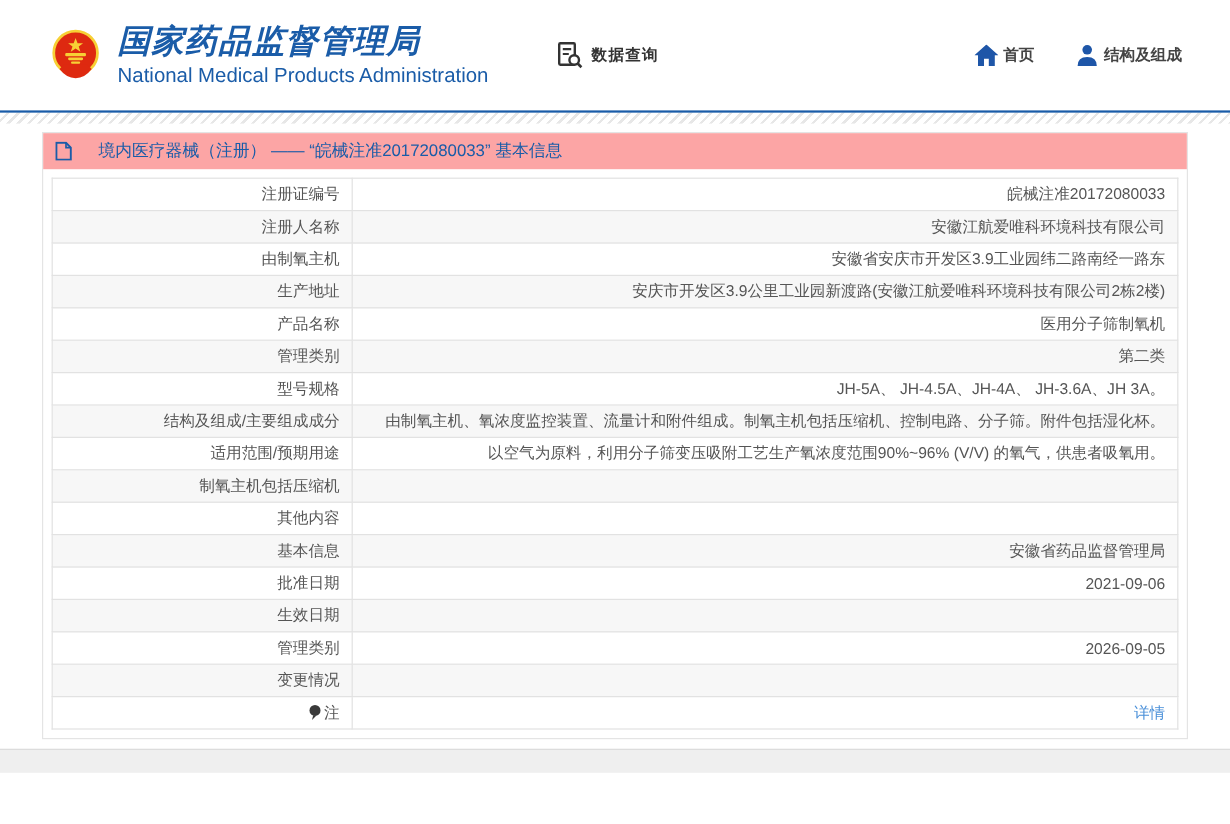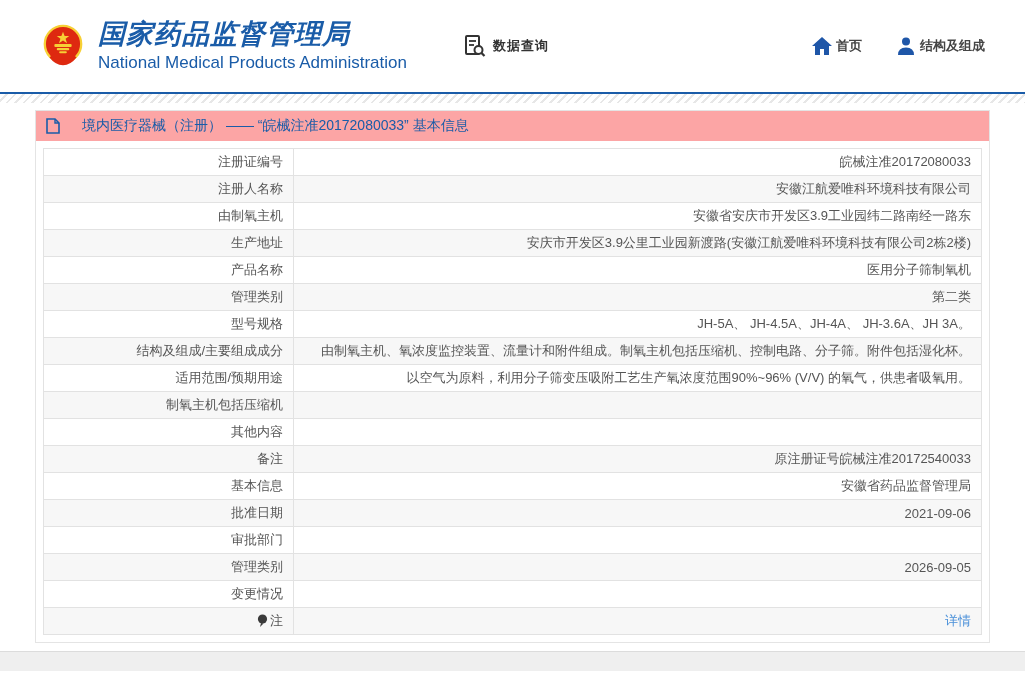--- a/index.html
+++ b/index.html
@@ -184,33 +184,29 @@
           </tr>
           <tr>
             <td class="label-cell">制氧主机包括压缩机</td>
             <td class="value-cell"></td>
           </tr>
           <tr>
             <td class="label-cell">其他内容</td>
             <td class="value-cell"></td>
           </tr>
           <tr>
-            <td class="label-cell">备注</td>
-            <td class="value-cell">原注册证号皖械注准20172540033</td>
-          </tr>
-          <tr>
             <td class="label-cell">基本信息</td>
             <td class="value-cell">安徽省药品监督管理局</td>
           </tr>
           <tr>
             <td class="label-cell">批准日期</td>
             <td class="value-cell">2021-09-06</td>
           </tr>
           <tr>
-            <td class="label-cell">审批部门</td>
+            <td class="label-cell">生效日期</td>
             <td class="value-cell"></td>
           </tr>
           <tr>
             <td class="label-cell">管理类别</td>
             <td class="value-cell">2026-09-05</td>
           </tr>
           <tr>
             <td class="label-cell">变更情况</td>
             <td class="value-cell"></td>
           </tr>

